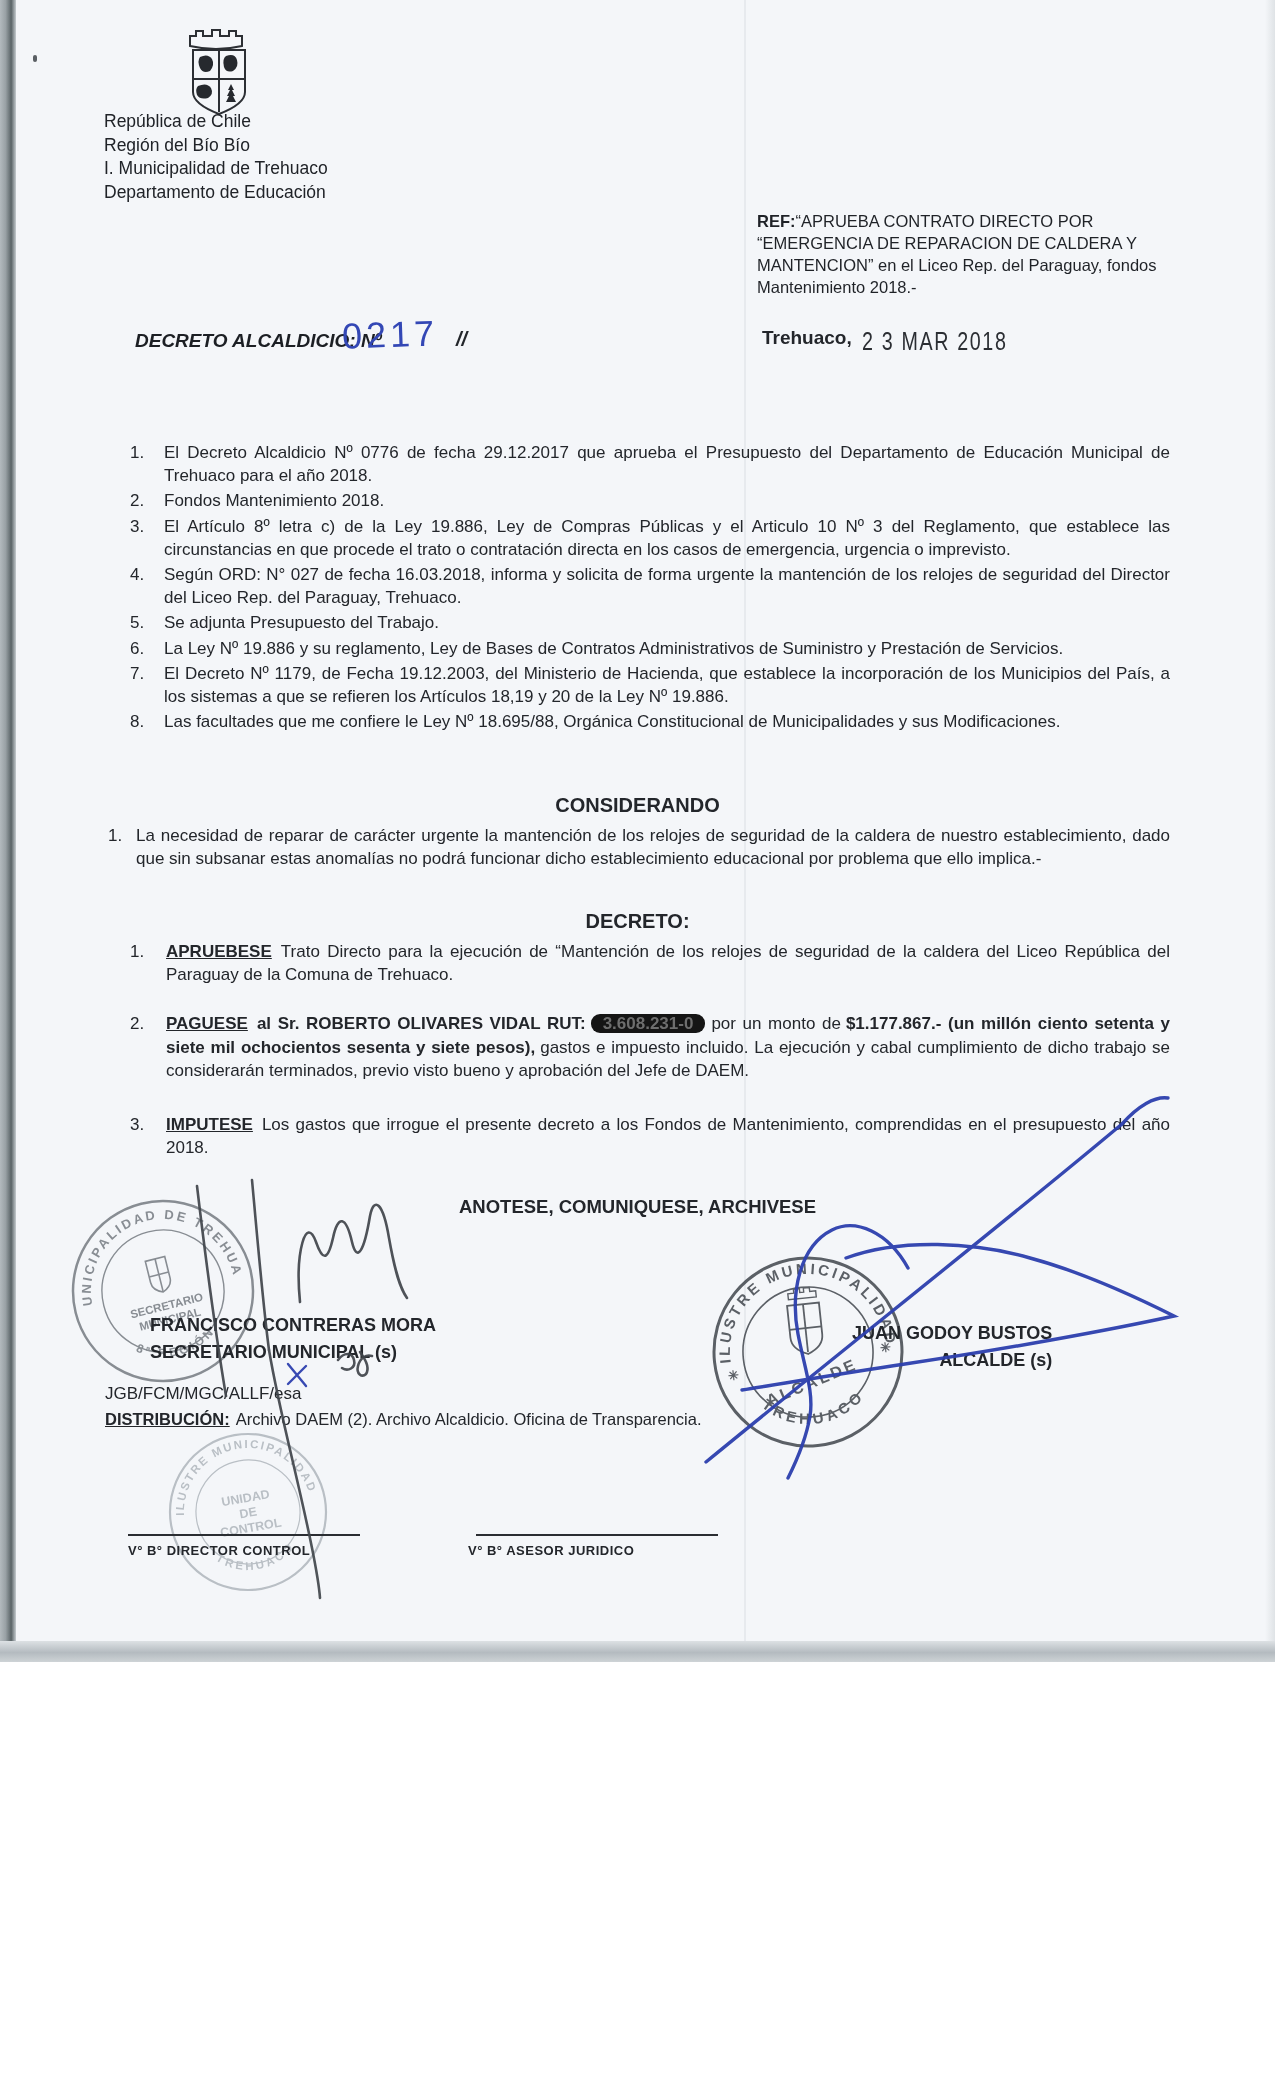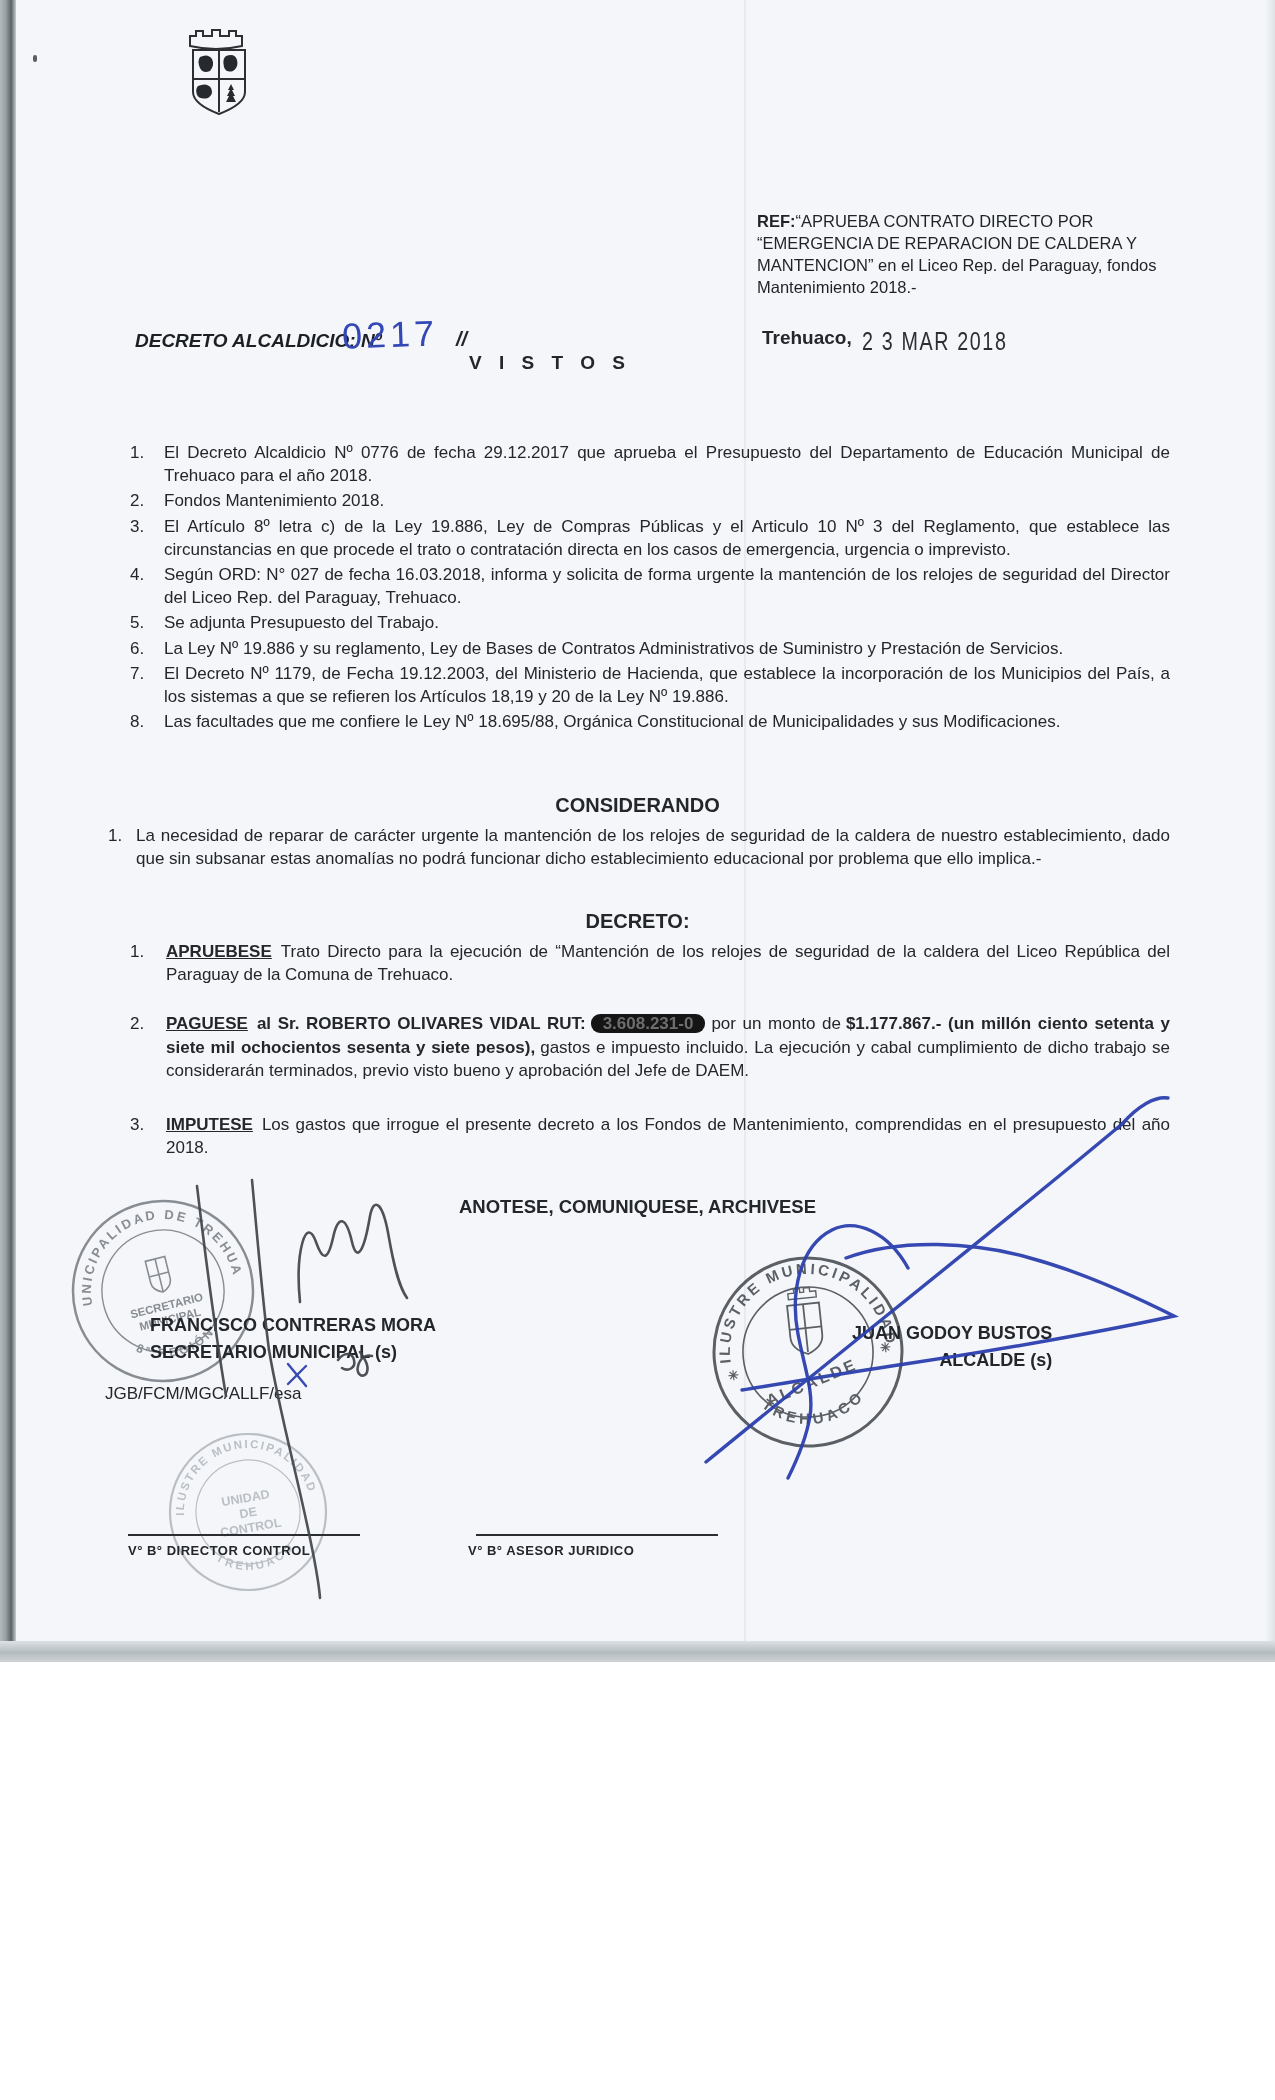--- a/index.html
+++ b/index.html
@@ -78,32 +78,37 @@
         <line x1="33" y1="55" x2="85" y2="55"></line>
       </g>
       <g fill="#26292e">
         <path d="M40,33 q8,-4 12,2 q3,6 -2,12 q-7,3 -10,-3 q-3,-7 0,-11 Z"></path>
         <path d="M66,32 q9,-3 11,4 q2,7 -4,11 q-7,2 -9,-4 q-2,-8 2,-11 Z"></path>
         <path d="M38,62 q9,-4 13,2 q3,6 -3,10 q-8,2 -11,-3 q-2,-6 1,-9 Z"></path>
         <path d="M71,60 l3,6 l-2,0 l3,6 l-2,0 l3,6 l-10,0 l3,-6 l-2,0 l3,-6 l-2,0 Z"></path>
       </g>
     </svg>
 
+    <div class="abs hdr">
+      <div>República de Chile</div>
+      <div>Región del Bío Bío</div>
+      <div>I. Municipalidad de Trehuaco</div>
+      <div>Departamento de Educación</div>
+    </div>
 
     <div class="abs ref">
       <b>REF:</b><span>“APRUEBA CONTRATO DIRECTO  POR “EMERGENCIA DE REPARACION DE CALDERA Y MANTENCION” en el Liceo Rep. del Paraguay, fondos Mantenimiento 2018.-</span>
     </div>
 
     <div class="abs decreto-line">DECRETO ALCALDICIO: Nº</div>
     <div class="abs hand-num">0217</div>
     <div class="abs slashes">//</div>
     <div class="abs city">Trehuaco,</div>
     <div class="abs datestamp">2 3 MAR 2018</div>
 
-    <div class="abs vistos-title">V I S T O S</div>
 
     <div class="abs list" style="top:441px;">
       <div class="li gap1">
           <span class="num">1.</span>
           <div class="li-text">El Decreto Alcaldicio Nº 0776 de fecha 29.12.2017 que aprueba el Presupuesto del Departamento de Educación Municipal de Trehuaco para el año 2018.</div>
         </div>
       <div class="li gap1">
           <span class="num">2.</span>
           <div class="li-text">Fondos Mantenimiento 2018.</div>
         </div>
@@ -232,20 +237,23 @@
     <div class="abs sig-left">
       <div class="sig-name">FRANCISCO CONTRERAS MORA</div>
       <div class="sig-name">SECRETARIO MUNICIPAL  (s)</div>
     </div>
     <div class="abs sig-right">
       <div class="sig-name">JUAN GODOY BUSTOS</div>
       <div class="sig-name">ALCALDE (s)</div>
     </div>
 
     <div class="abs initials">JGB/FCM/MGC/ALLF/esa</div>
+    <div class="abs distrib">
+      <b>DISTRIBUCIÓN:</b><span>Archivo DAEM (2). Archivo Alcaldicio. Oficina de Transparencia.</span>
+    </div>
 
     <div class="vbline" style="left:128px;top:1534px;width:232px;"></div>
     <div class="vbline" style="left:476px;top:1534px;width:242px;"></div>
     <div class="abs vb" style="left:128px;top:1543px;">V°  B° DIRECTOR CONTROL</div>
     <div class="abs vb" style="left:468px;top:1543px;">V°  B° ASESOR JURIDICO</div>
 
     <svg class="sigsvg" width="1275" height="1662" viewBox="0 0 1275 1662">
       <g stroke="#40454b" stroke-width="2.6" fill="none" stroke-linecap="round" opacity=".92">
         <path d="M 197,1186 C 206,1262 215,1330 226,1396"></path>
         <path d="M 252,1180 C 258,1245 263,1305 269,1350"></path>

